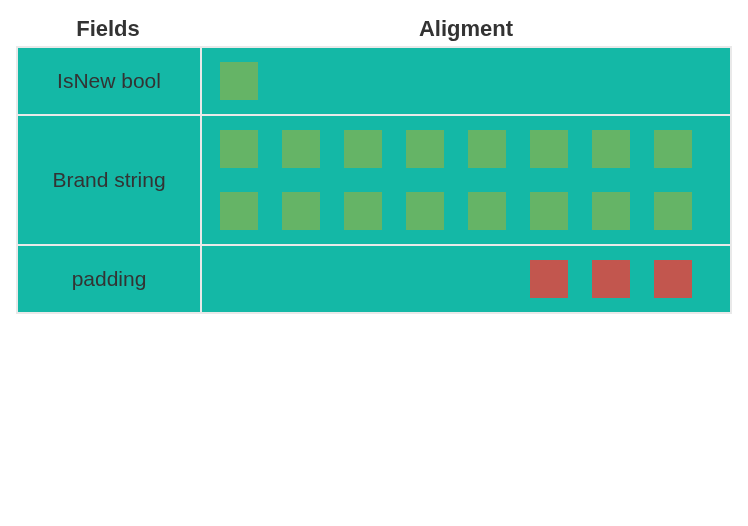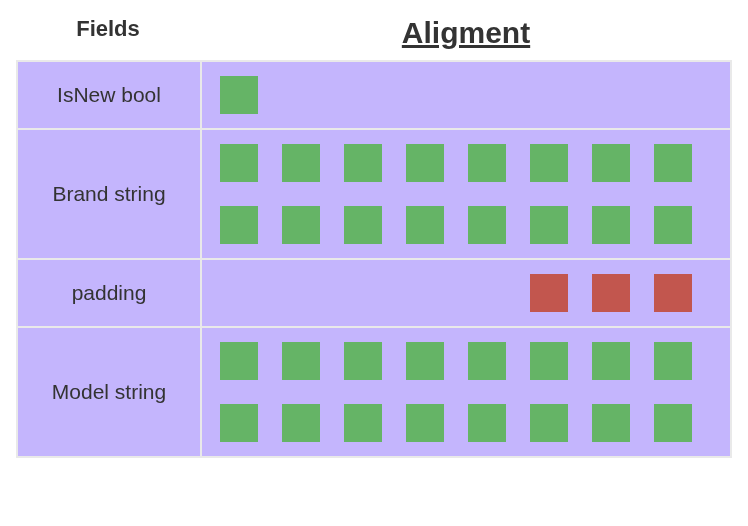--- a/index.html
+++ b/index.html
@@ -8,39 +8,38 @@
     padding: 16px;
     font-family: -apple-system, BlinkMacSystemFont, "Segoe UI", Helvetica, Arial, sans-serif;
     background: #fff;
     color: #333;
   }
   .diagram {
     width: 716px;
   }
   .header-row {
     display: flex;
-    margin-bottom: 10px;
+    margin-bottom: 4px;
   }
   .header-fields {
     width: 184px;
     text-align: center;
     font-weight: 700;
     font-size: 22px;
   }
   .header-alignment {
     flex: 1;
     text-align: center;
     font-weight: 700;
-    font-size: 30px;
-    text-decoration: underline;
+    font-size: 22px;
   }
   table {
     border-collapse: collapse;
     width: 100%;
-    background: #c4b5fd;
+    background: #14b8a6;
   }
   td {
     border: 2px solid #e9e9e9;
     padding: 0;
     vertical-align: middle;
   }
   td.field-cell {
     width: 184px;
     text-align: center;
     font-size: 21px;
@@ -124,38 +123,15 @@
               <div class="byte empty"></div>
               <div class="byte empty"></div>
               <div class="byte empty"></div>
               <div class="byte empty"></div>
               <div class="byte pad"></div>
               <div class="byte pad"></div>
               <div class="byte pad"></div>
             </div>
         </td>
       </tr>
-      <tr>
-        <td class="field-cell">Model string</td>
-        <td class="align-cell">
-          <div class="byte-grid two-rows">
-              <div class="byte used"></div>
-              <div class="byte used"></div>
-              <div class="byte used"></div>
-              <div class="byte used"></div>
-              <div class="byte used"></div>
-              <div class="byte used"></div>
-              <div class="byte used"></div>
-              <div class="byte used"></div>
-              <div class="byte used"></div>
-              <div class="byte used"></div>
-              <div class="byte used"></div>
-              <div class="byte used"></div>
-              <div class="byte used"></div>
-              <div class="byte used"></div>
-              <div class="byte used"></div>
-              <div class="byte used"></div>
-            </div>
-        </td>
-      </tr>
     </tbody>
   </table>
 </div>
 
 </body></html>

